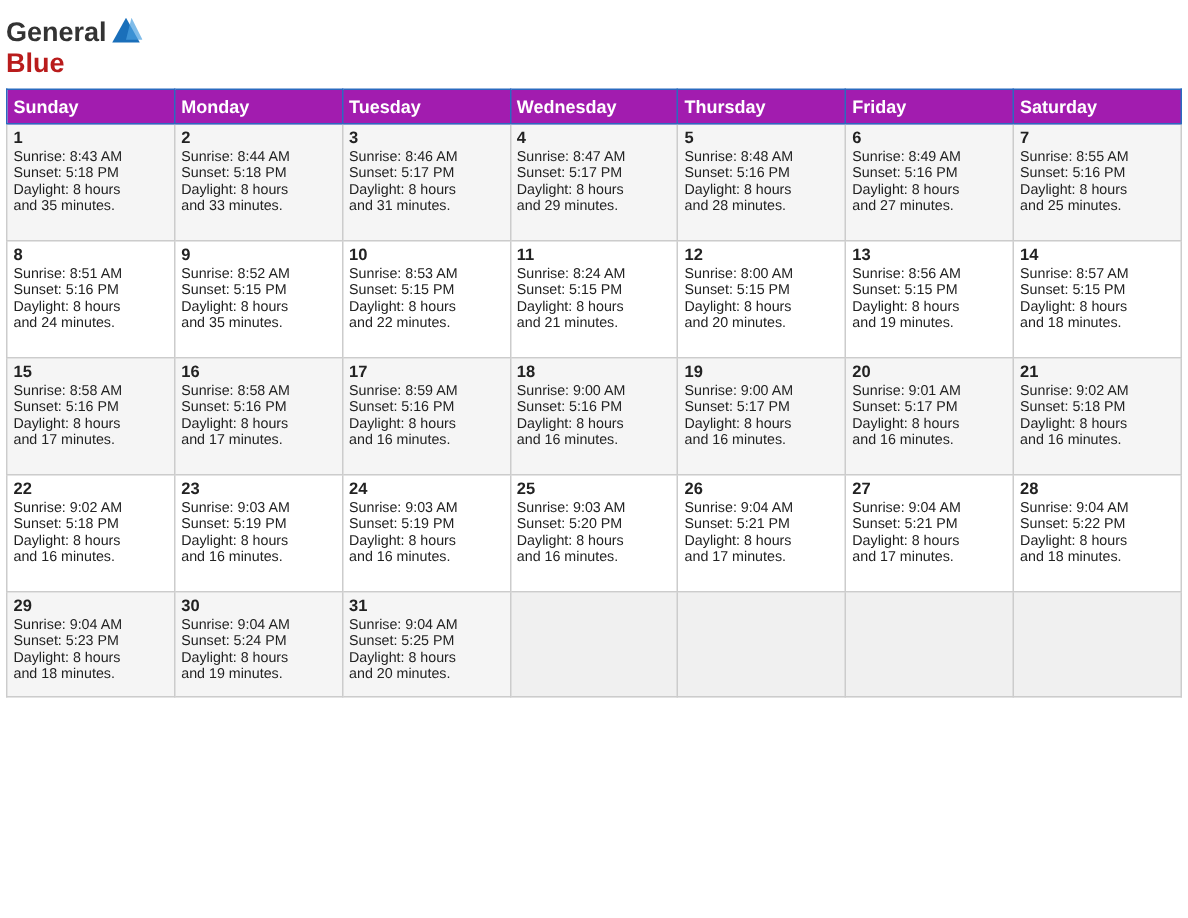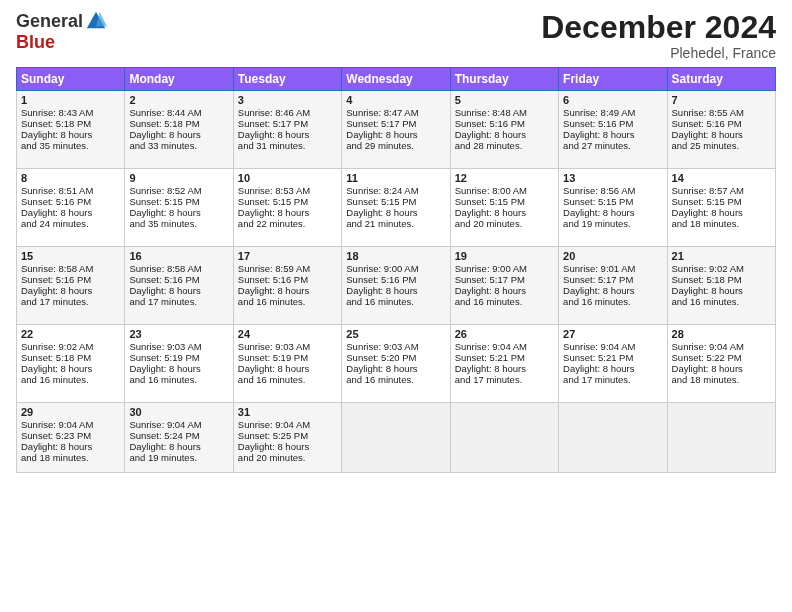--- a/index.html
+++ b/index.html
@@ -6,21 +6,21 @@
     body {
       font-family: Arial, sans-serif;
       background: #fff;
       width: 792px;
       height: 612px;
       overflow: hidden;
     }
     .page {
       width: 792px;
       height: 612px;
-      padding: 10px 16px;
+      padding: 10px 4px;
       background: #fff;
     }
     .header {
       display: flex;
       justify-content: space-between;
       align-items: flex-start;
       margin-bottom: 6px;
     }
     .logo {
       display: flex;
@@ -58,21 +58,21 @@
     .location {
       font-size: 14px;
       color: #555;
     }
     .calendar {
       width: 100%;
       border-collapse: collapse;
       table-layout: fixed;
     }
     .calendar th {
-      background: #8b5cf6;
+      background: #a21caf;
       color: #fff;
       font-size: 12px;
       font-weight: bold;
       padding: 4px 4px;
       text-align: left;
       border: 1px solid #2b6abf;
     }
     .calendar td {
       border: 1px solid #ccc;
       vertical-align: top;
@@ -108,24 +108,20 @@
   <div class="header">
     <div class="logo">
       <div class="logo-text">
         <span class="logo-general">General</span>
         <svg class="logo-icon" viewBox="0 0 24 24">
           <polygon points="12,2 22,20 2,20" fill="#1a6fba"></polygon>
           <polygon points="16,2 24,18 12,18" fill="#4a9fe0" opacity="0.7"></polygon>
         </svg>
       </div>
       <span class="logo-blue">Blue</span>
-    </div>
-    <div class="title-block">
-      <div class="month-title">December 2024</div>
-      <div class="location">Plehedel, France</div>
     </div>
   </div>
 
   <table class="calendar">
     <thead>
       <tr>
         <th>Sunday</th>
         <th>Monday</th>
         <th>Tuesday</th>
         <th>Wednesday</th>

